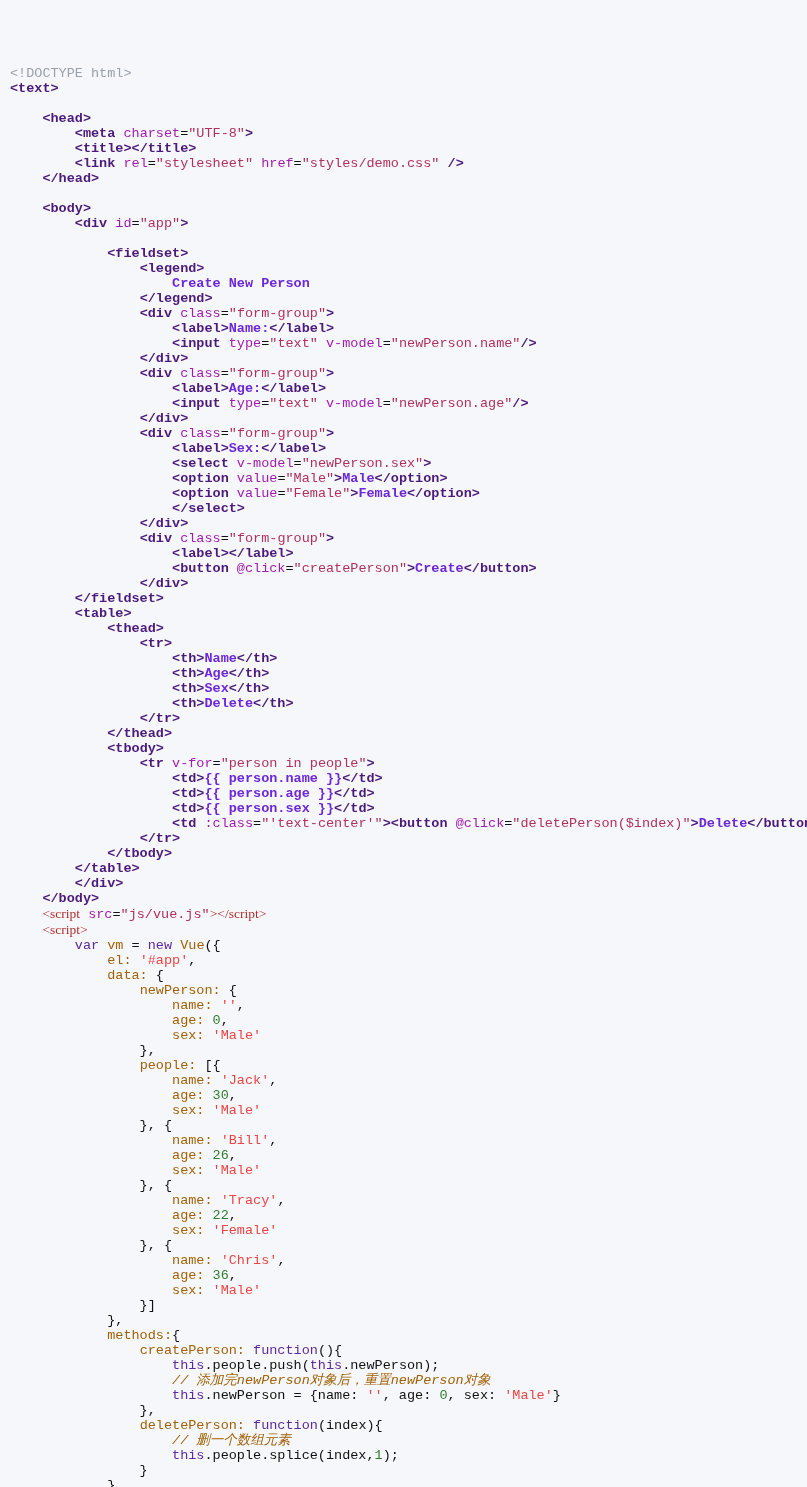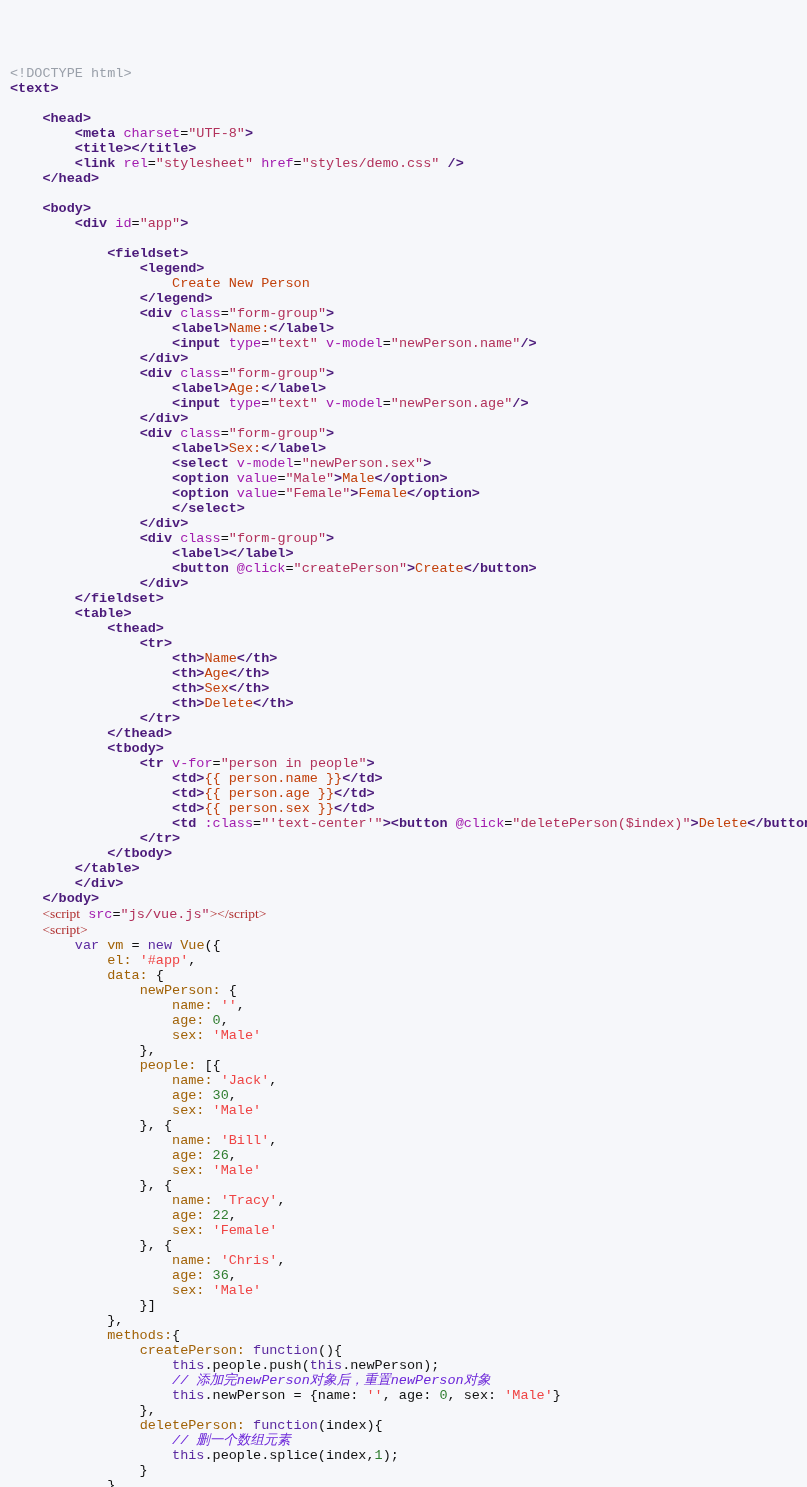--- a/index.html
+++ b/index.html
@@ -15,26 +15,26 @@
   }
   .page {
     width: 807px;
     padding: 6px 10px 30px 10px;
     overflow: hidden;
   }
   .doctype { color: #9aa0aa; }
   .tag     { color: #4b1a7a; font-weight: 700; }
   .attr    { color: #a21caf; }
   .val     { color: #b2315b; }
-  .text    { color: #c2410c; }
+  .text    { color: #6d28d9; font-weight: bold; }
   .keyw    { color: #5b2aa0; font-weight: 400; }
   .var     { color: #a16207; }
   .num     { color: #2f7d2f; }
   .str     { color: #ef4444; }
-  .comm    { color: #6d28d9; font-style: italic; }
+  .comm    { color: #a16207; font-style: italic; }
   .script  { color: #b03030; font-family: Liberation Serif, serif; }
 </style>
 </head>
 <body>
 
 
 
 <div class="page"><span class="doctype">&lt;!DOCTYPE html&gt;</span>
 <span class="tag">&lt;<span>text</span>&gt;</span>
 

